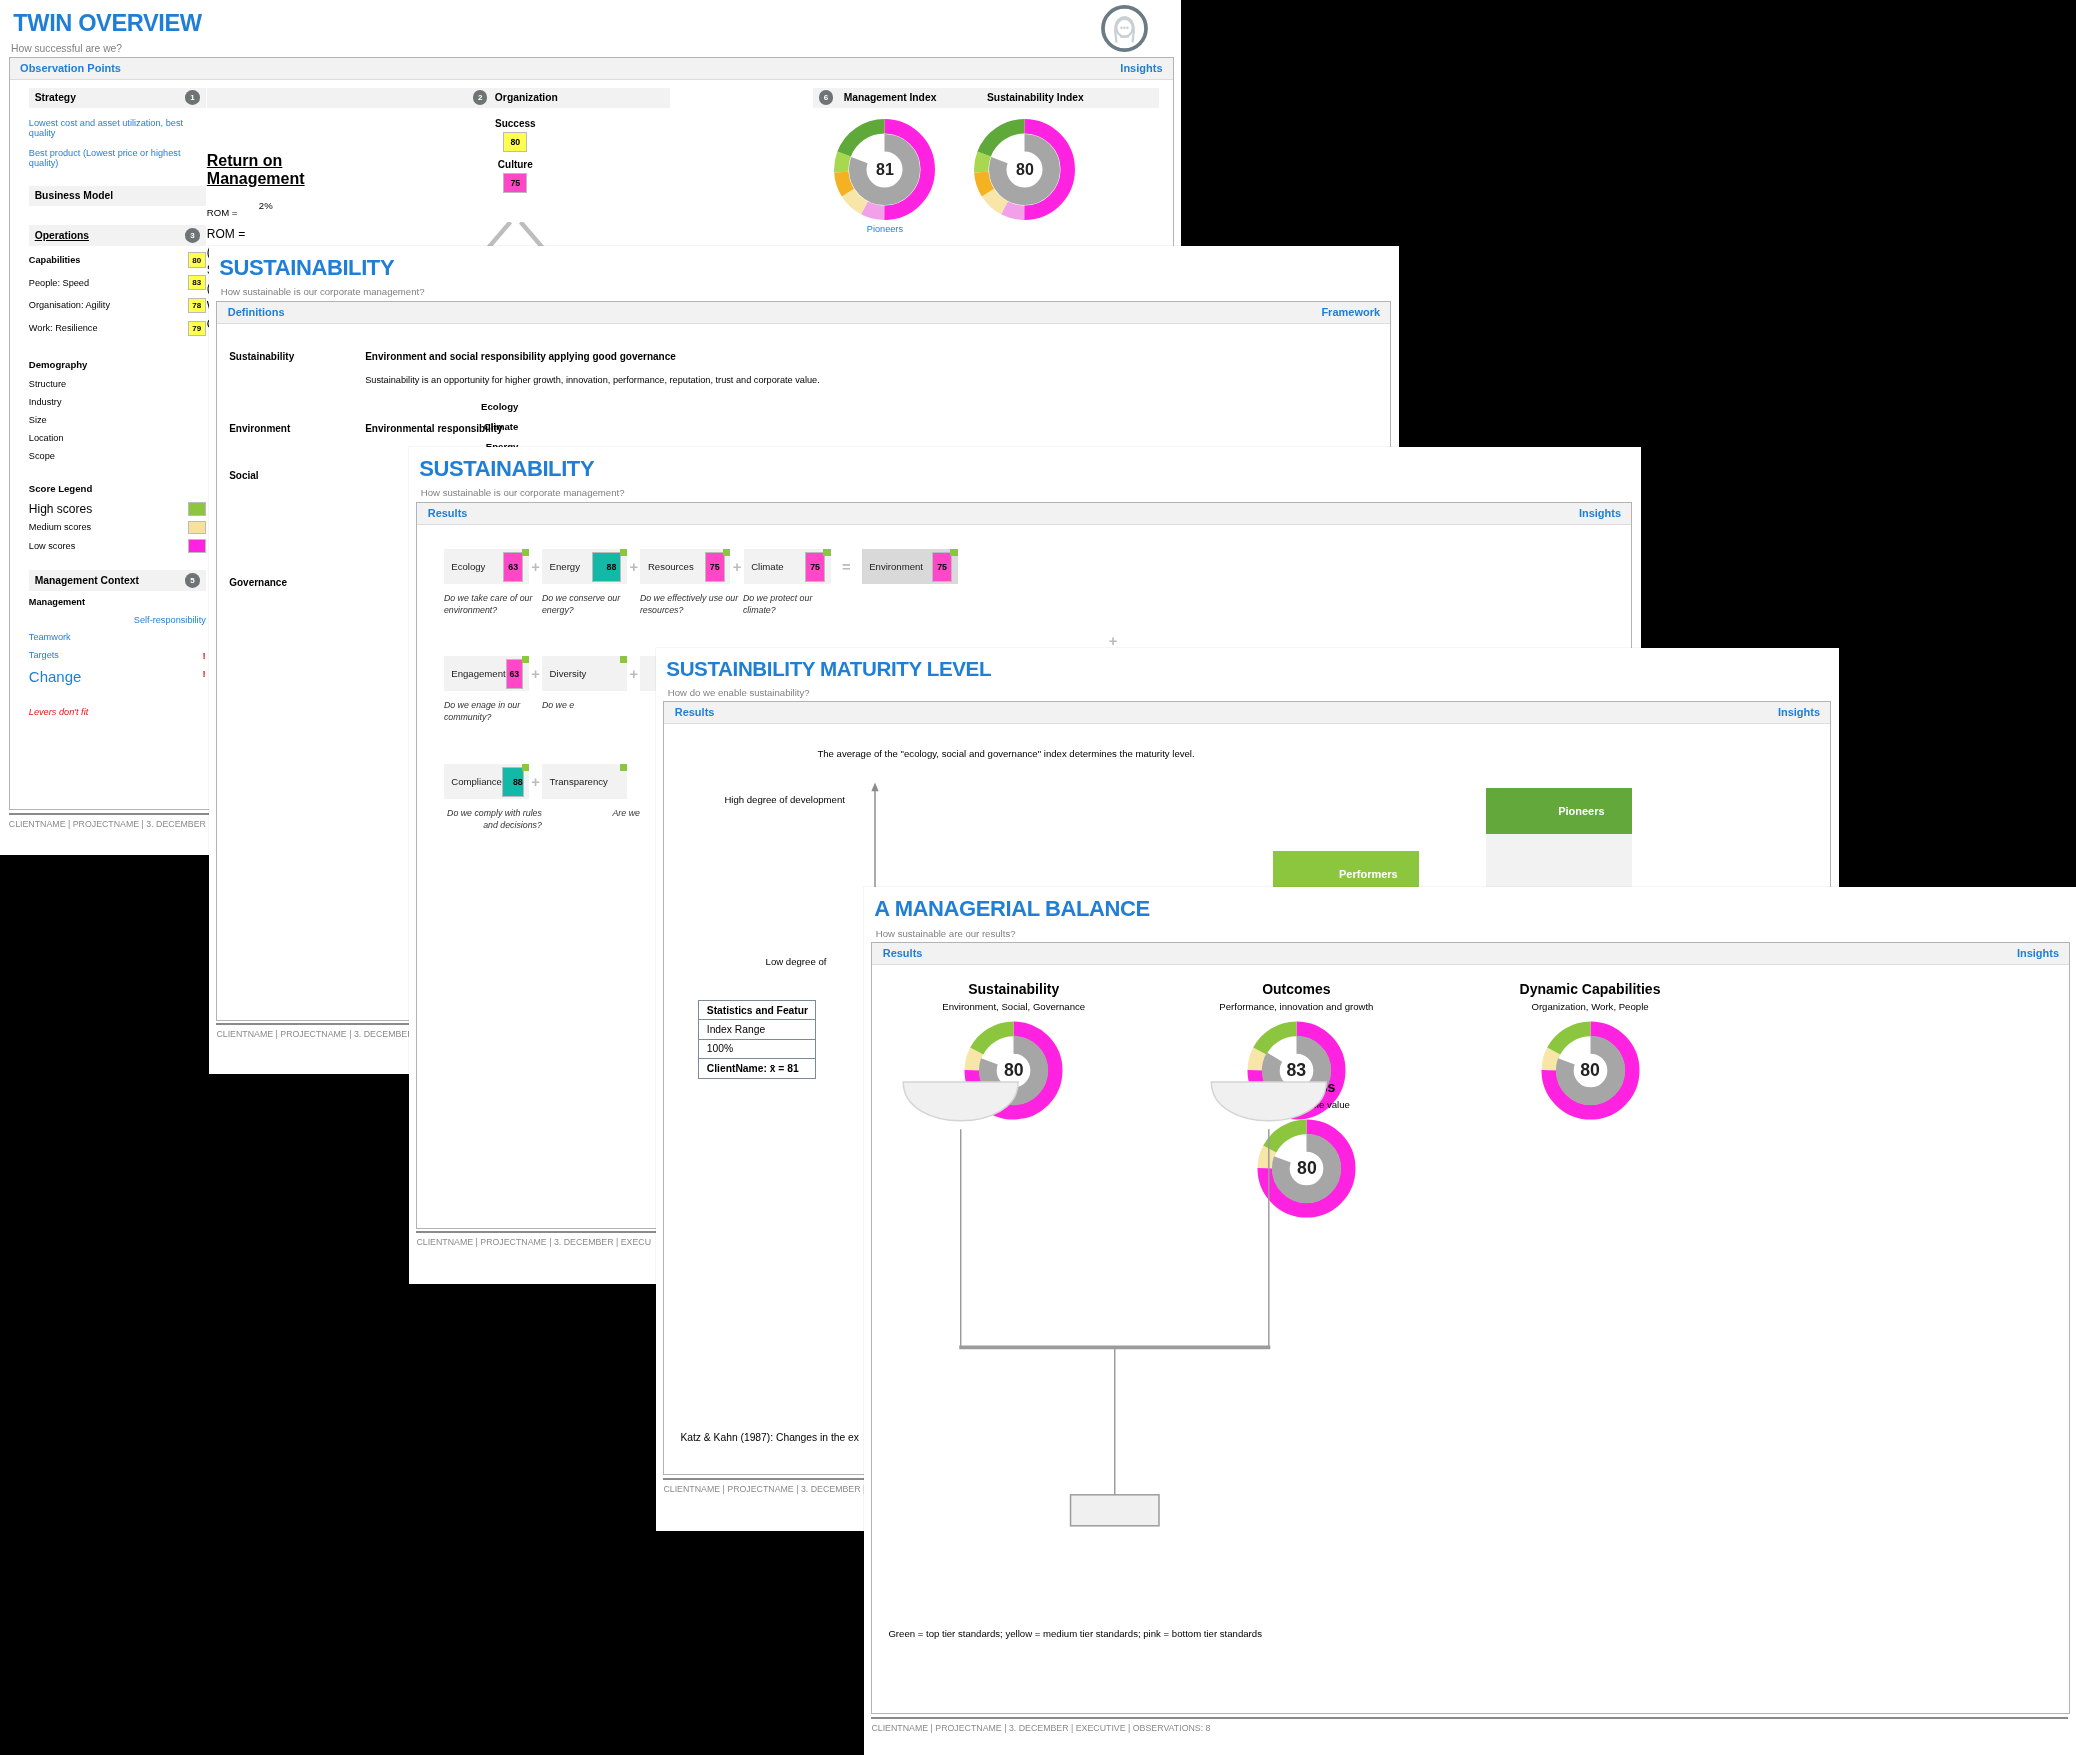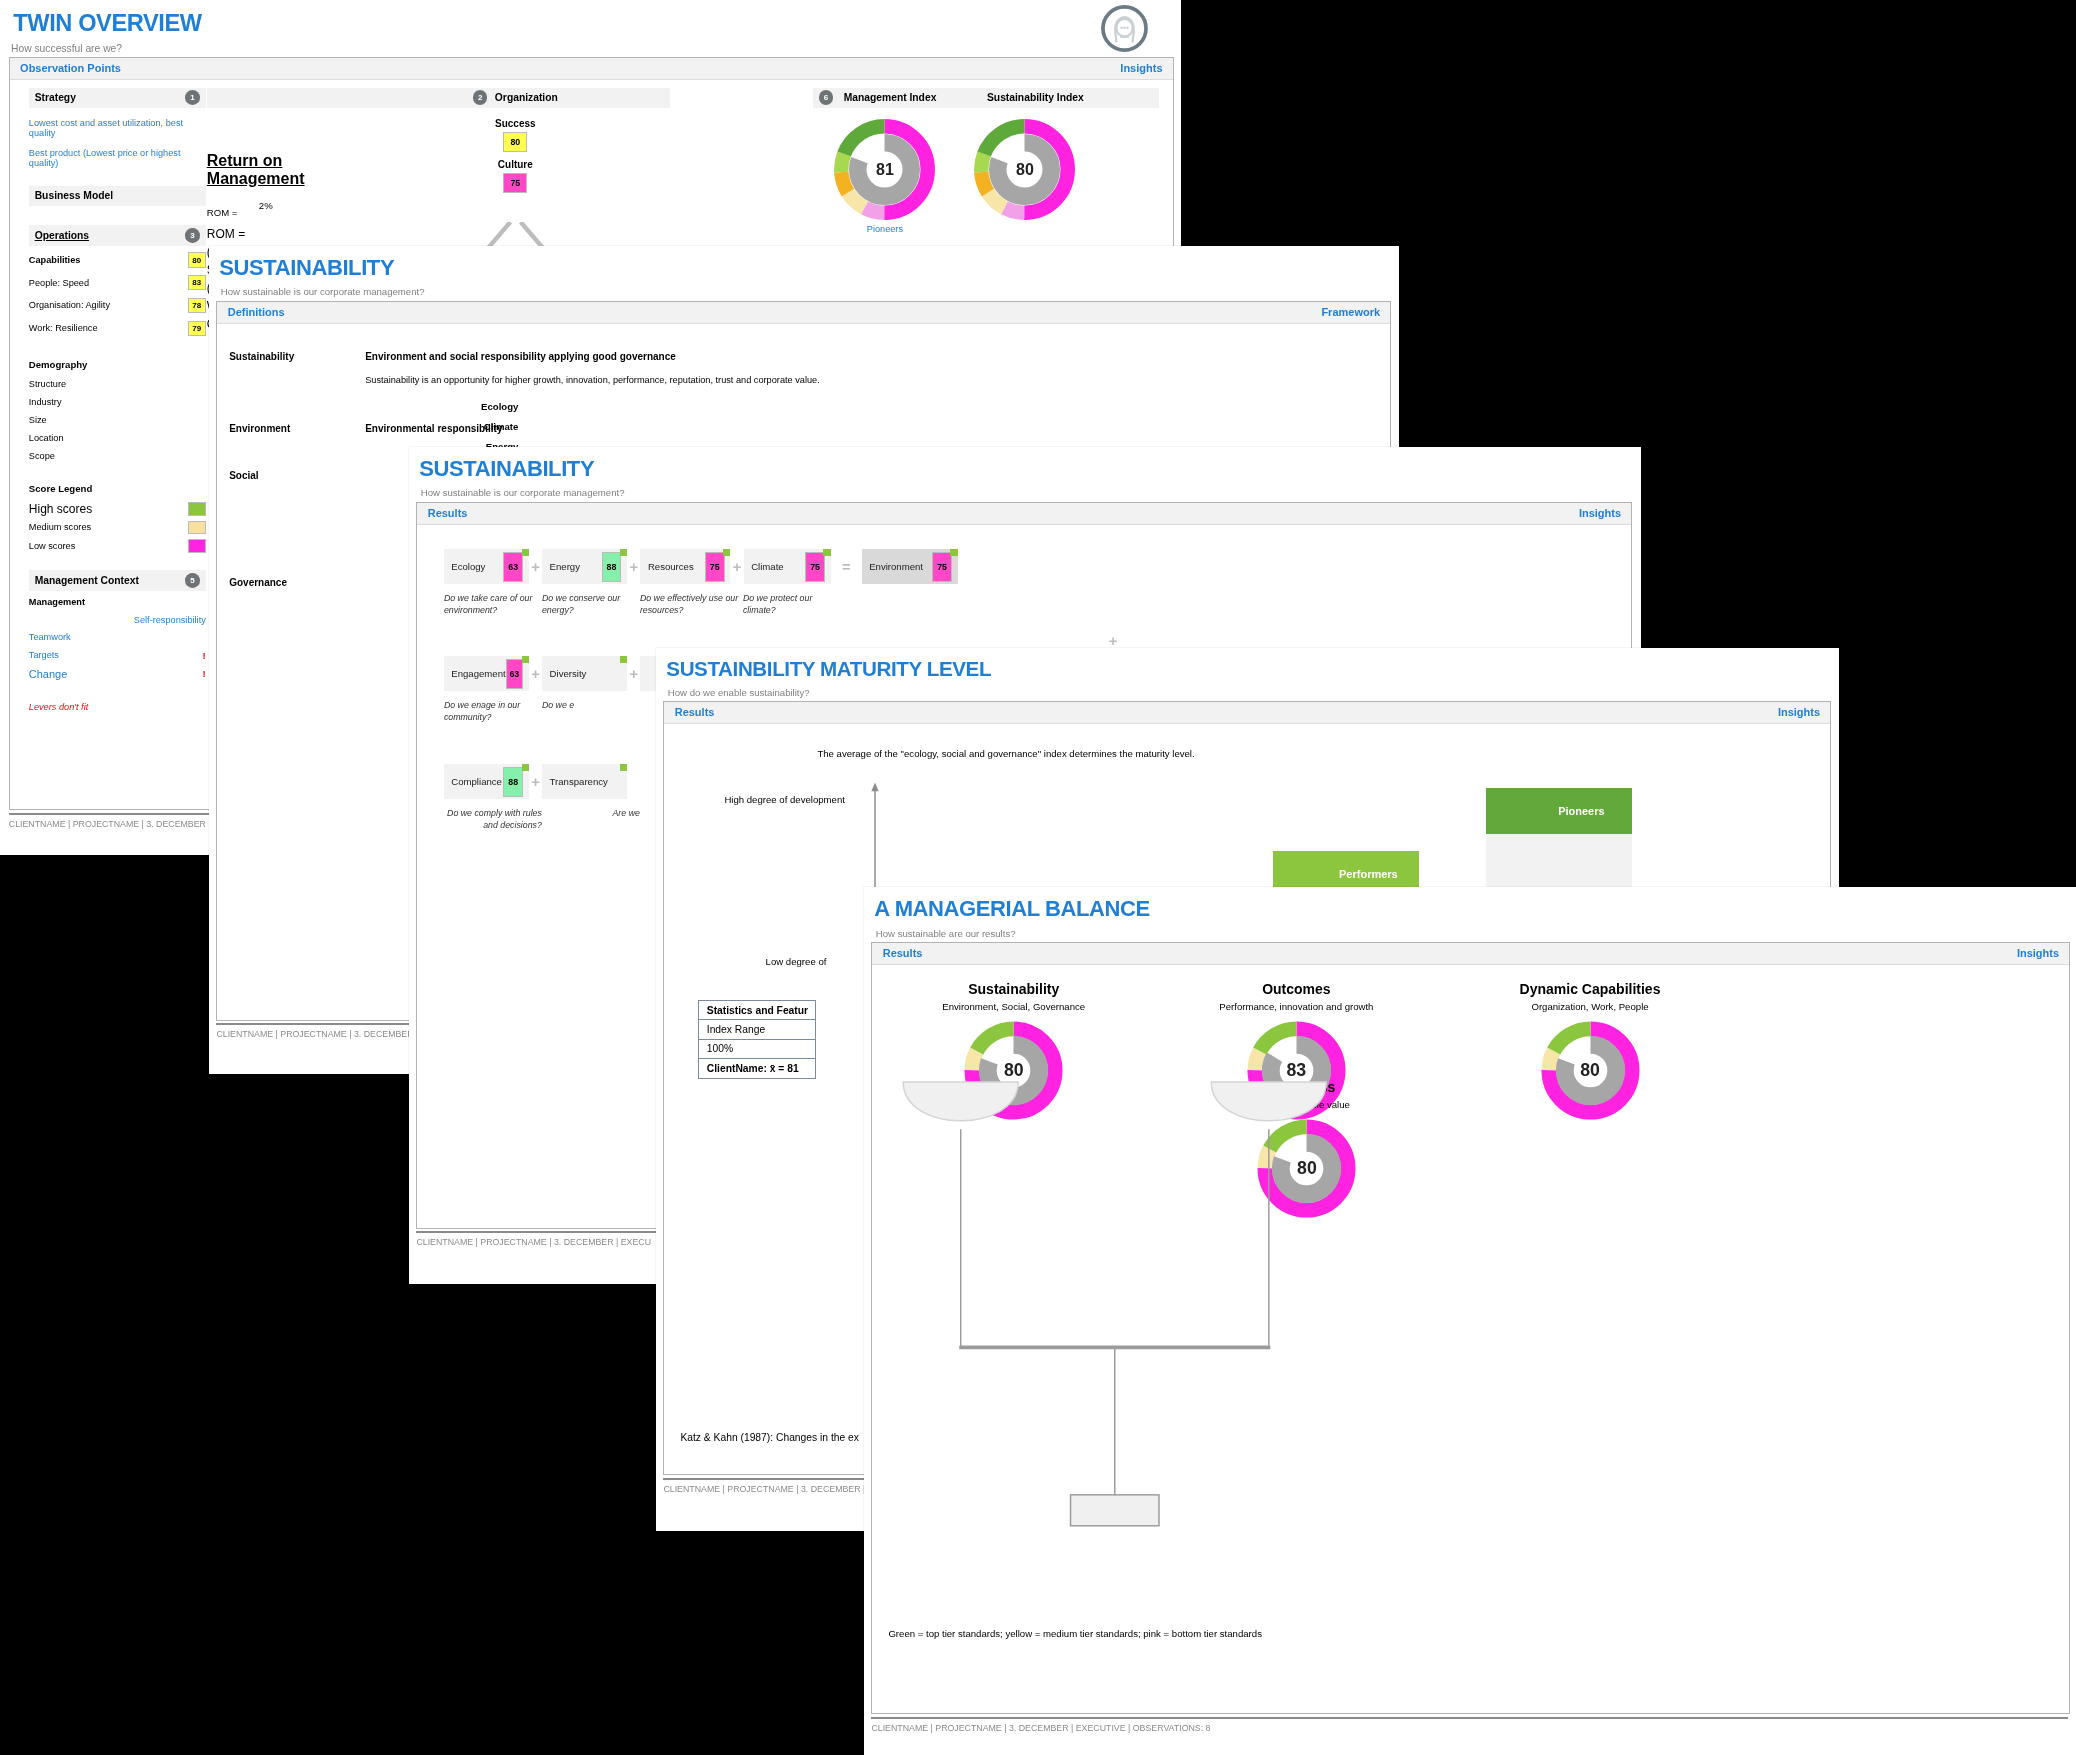--- a/index.html
+++ b/index.html
@@ -15,21 +15,21 @@
   .footer{color:#8a8a8a;border-top:2.2px solid #8a8a8a;}
   .row-head{background:#f2f2f2;display:flex;align-items:center;}
   .bubble{background:#6e7376;color:#fff;border-radius:50%;display:inline-flex;
           align-items:center;justify-content:center;font-weight:bold;}
   .blue{color:#1f7fd6;}
   .bold{font-weight:bold;}
   .sc{display:inline-flex;align-items:center;justify-content:center;
       border:0.7px solid #bbb;font-weight:bold;}
   .sc.y{background:#ffff4d;}
   .sc.p{background:#ff47c8;}
-  .sc.g{background:#86efac;}
+  .sc.g{background:#14b8a6;padding-left:10px;}
   .lg{display:inline-block;border:0.7px solid #bbb;}
   .ital{font-style:italic;}
   
   .card{background:#f2f2f2;position:relative;display:flex;align-items:center;
         justify-content:space-between;box-sizing:border-box;}
   .card.total{background:#d9d9d9;}
   .card .corner{position:absolute;top:0;right:0;width:7.4px;height:7.4px;background:#8cc63e;}
   .card .lbl{padding-left:7.4px;font-size:9.6px;color:#222;}
   .card .val{width:17.7px;height:28px;display:flex;align-items:center;justify-content:center;
              font-size:8.8px;font-weight:bold;margin-right:5.9px;}
@@ -139,21 +139,21 @@
         <span class="blue" style="font-size:9.2px;flex:1;">Self-responsibility</span>
       </div>
       <div style="display:flex;margin-top:7.4px;">
         <span class="blue" style="font-size:9.2px;flex:1;">Teamwork</span>
       </div>
       <div style="display:flex;margin-top:7.4px;">
         <span class="blue" style="font-size:9.2px;flex:1;">Targets</span>
         <span style="color:#e81111;font-weight:bold;font-size:9.6px;">!</span>
       </div>
       <div style="display:flex;margin-top:7.4px;">
-        <span class="blue" style="font-size:11px;flex:1;">Change</span>
+        <span class="blue" style="font-size:15px;flex:1;">Change</span>
         <span style="color:#e81111;font-weight:bold;font-size:9.6px;">!</span>
       </div>
       <div class="ital" style="color:#e81111;font-size:9.2px;margin-top:22px;">Levers don't fit</div>
     </div>
 
     <div style="position:absolute;left:197px;top:29.5px;width:169px;">
       <div class="row-head" style="height:20.6px;"></div>
       <div class="bold" style="font-size:16px;margin-top:44px;text-decoration:underline;">Return on Management</div>
       <div style="display:flex;margin-top:11.8px;">
         <span style="font-size:9.6px;width:52px;margin-top:7px;">ROM =</span>

